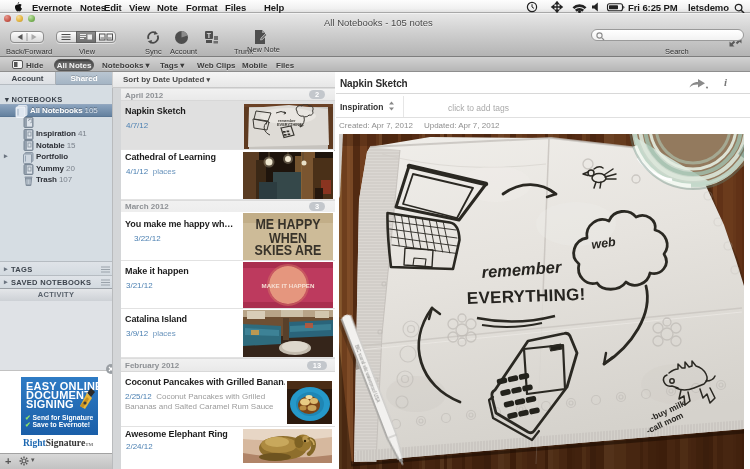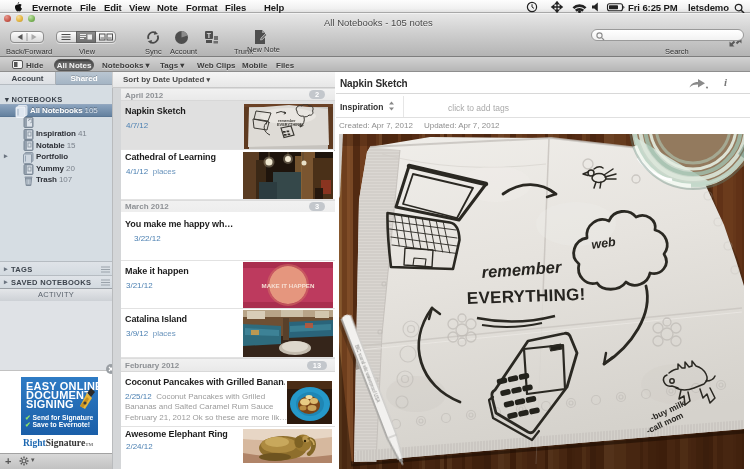--- a/index.html
+++ b/index.html
@@ -36,21 +36,21 @@
 #rightpane{left:336px;top:72px;width:414px;height:397px;background:#fff;}
 </style></head>
 <body>
 <div id="stage">
 
 <div id="menubar" class="abs"></div>
 <svg class="abs" style="left:12px;top:1px" width="11" height="11" viewBox="0 0 11 11">
       <path d="M7.2 1.1 c-0.1 0.9 -0.7 1.7 -1.5 1.9 c-0.1 -0.9 0.6 -1.8 1.5 -1.9 z M5.7 3.4 c0.8 0 1.3 -0.5 2.2 -0.4 c0.8 0.1 1.4 0.4 1.8 1 c-1.5 0.9 -1.2 3 0.3 3.6 c-0.3 0.9 -0.8 1.8 -1.5 2.5 c-0.6 0.6 -1.2 0.1 -1.9 0.1 c-0.7 0 -1.3 0.6 -1.9 -0.1 c-1.1 -1.1 -1.9 -2.9 -1.7 -4.5 c0.2 -1.3 1.2 -2.2 2.7 -2.2 z" fill="#111"></path>
     </svg>
 <div class="mitem" style="left:32px;">Evernote</div>
-<div class="mitem" style="left:80px;">File</div>
+<div class="mitem" style="left:80px;">Notes</div>
 <div class="mitem" style="left:104px;">Edit</div>
 <div class="mitem" style="left:129px;">View</div>
 <div class="mitem" style="left:157px;">Note</div>
 <div class="mitem" style="left:186px;">Format</div>
 <div class="mitem" style="left:225px;">Files</div>
 <div class="mitem" style="left:264px;">Help</div>
 <div class="mitem" style="left:628px;">Fri 6:25 PM</div>
 <div class="mitem" style="left:688px;">letsdemo</div>
 <svg class="abs" style="left:526px;top:1px" width="222" height="12" viewBox="0 0 222 12">
 <circle cx="6" cy="6" r="4.6" fill="none" stroke="#222" stroke-width="1.2"></circle>
@@ -209,21 +209,21 @@
 <div class="sbrow" style="top:265px;left:4px;font-size:7px;color:#6b7480;">▸</div>
 <div class="abs" style="left:0;top:275px;width:112px;height:13px;background:linear-gradient(#dfe3e8,#d3dae0);border-top:1px solid #b6bcc2;"></div>
 <div class="sbrow" style="top:278px;left:11px;font-size:7.5px;color:#3c434c;letter-spacing:0.3px;">SAVED NOTEBOOKS</div>
 <div class="sbrow" style="top:278px;left:4px;font-size:7px;color:#6b7480;">▸</div>
 <svg class="abs" style="left:101px;top:266px" width="9" height="7" viewBox="0 0 9 7">
       <path d="M0 1 h9 M0 3.5 h9 M0 6 h9" stroke="#9aa2aa" stroke-width="1"></path>
     </svg>
 <svg class="abs" style="left:101px;top:279px" width="9" height="7" viewBox="0 0 9 7">
       <path d="M0 1 h9 M0 3.5 h9 M0 6 h9" stroke="#9aa2aa" stroke-width="1"></path>
     </svg>
-<div class="abs" style="left:0;top:288px;width:112px;height:14px;background:linear-gradient(#e4e6e9,#cdd1d6);border-top:1px solid #9aa0a6;border-bottom:1px solid #a8aeb4;font-size:7.5px;font-weight:400;color:#5a626c;text-align:center;line-height:12px;letter-spacing:0.3px;">ACTIVITY</div>
+<div class="abs" style="left:0;top:288px;width:112px;height:14px;background:linear-gradient(#e4e6e9,#cdd1d6);border-top:1px solid #9aa0a6;border-bottom:1px solid #a8aeb4;font-size:7.5px;font-weight:700;color:#5a626c;text-align:center;line-height:12px;letter-spacing:0.3px;">ACTIVITY</div>
 <div class="abs" style="left:0;top:301px;width:112px;height:69px;background:#dfe2e6;"></div>
 
 <div class="abs" style="left:0;top:370px;width:112px;height:83px;background:#fff;border-top:1px solid #c2c2c2;"></div>
 <svg class="abs" style="left:105px;top:363px" width="12" height="12" viewBox="0 0 12 12">
       <circle cx="6" cy="6" r="5" fill="#9a9fa4"></circle>
       <path d="M4 4 l4 4 M8 4 l-4 4" stroke="#fff" stroke-width="1.3"></path>
     </svg>
 <div class="abs" style="left:21px;top:377px;width:77px;height:58px;background:linear-gradient(#2e7bc4,#1a5ea8);"></div>
 <div class="abs" style="left:26px;top:382px;font-size:11px;font-weight:700;color:#fff;line-height:9px;letter-spacing:0.2px;">EASY ONLINE<br>DOCUMENT<br>SIGNING</div>
 <svg class="abs" style="left:77px;top:387px" width="19" height="26" viewBox="0 0 19 26">
@@ -301,20 +301,29 @@
 <circle cx="61" cy="11" r="2.5" fill="#e8e0c8"></circle>
 <rect x="78" y="28" width="10" height="14" fill="#8a3420"></rect>
 <rect x="72" y="36" width="8" height="11" fill="#26180e"></rect>
 </svg></div>
 
 <div class="sechdr" style="top:200px;height:28px;line-height:12px;padding-left:4px;">March 2012</div>
 <div class="badge" style="left:309px;top:202px;width:16px;height:9px;line-height:9px;">3</div>
 <div class="nrow" style="top:212px;height:49px;"></div>
 <div class="ntitle" style="left:125px;top:219px;width:117px;">You make me happy wh…</div>
 <div class="ndate" style="left:126px;top:234px;padding-left:8px;">3/22/12</div>
+<div class="thumb" style="left:243px;top:213px;width:90px;height:47px;background:#c9b795;"><svg width="90" height="47" viewBox="0 0 90 47">
+<rect width="90" height="47" fill="#cdbb98"></rect>
+<rect x="0" y="0" width="90" height="10" fill="#c2ae88"></rect>
+<g fill="#38332a" font-family="Liberation Sans" font-weight="700" text-anchor="middle">
+<text x="45" y="15" font-size="12.5" transform="scale(1,1.1)" letter-spacing="0">ME HAPPY</text>
+<text x="45" y="27" font-size="12.5" transform="scale(1,1.12)">WHEN</text>
+<text x="45" y="38.5" font-size="12.5" transform="scale(1,1.1)">SKIES ARE</text>
+</g>
+</svg></div>
 <div class="nrow" style="top:261px;height:48px;"></div>
 <div class="ntitle" style="left:125px;top:266px;">Make it happen</div>
 <div class="ndate" style="left:126px;top:281px;">3/21/12</div>
 <div class="thumb" style="left:243px;top:262px;width:90px;height:46px;background:#cc4368;"><svg width="90" height="46" viewBox="0 0 90 46">
 <rect width="90" height="46" fill="#bd3a5e"></rect>
 <rect x="0" y="0" width="90" height="6" fill="#a92e4e"></rect>
 <rect x="0" y="40" width="90" height="6" fill="#a92e4e"></rect>
 <circle cx="45" cy="23" r="19" fill="#e5967e"></circle>
 <circle cx="45" cy="23" r="20" fill="none" stroke="#d06a62" stroke-width="2" opacity="0.6"></circle>
 <text x="45" y="26" font-size="6.2" font-weight="700" fill="#f6ded2" text-anchor="middle" font-family="Liberation Sans">MAKE IT HAPPEN</text>
@@ -339,21 +348,20 @@
 <rect x="8" y="20" width="8" height="5" fill="#c89a4a" opacity="0.9"></rect>
 <rect x="62" y="13" width="8" height="5" fill="#b8563a" opacity="0.9"></rect>
 </svg></div>
 
 <div class="sechdr" style="top:358px;height:14px;line-height:14px;padding-left:4px;">February 2012</div>
 <div class="badge" style="left:307px;top:361px;width:20px;height:9px;line-height:9px;">13</div>
 <div class="nrow" style="top:372px;height:55px;"></div>
 <div class="ntitle" style="left:125px;top:377px;width:160px;">Coconut Pancakes with Grilled Banan…</div>
 <div class="abs" style="left:125px;top:391.5px;font-size:8px;color:#9b9b9b;white-space:nowrap;"><span style="color:#4c80b2;font-weight:500;">2/25/12</span> &nbsp;Coconut Pancakes with Grilled</div>
 <div class="abs" style="left:125px;top:402px;font-size:8px;color:#9b9b9b;white-space:nowrap;">Bananas and Salted Caramel Rum Sauce</div>
-<div class="abs" style="left:125px;top:412.5px;font-size:8px;color:#9b9b9b;white-space:nowrap;">February 21, 2012 Ok so these are more lik…</div>
 <div class="thumb" style="left:287px;top:381px;width:45px;height:43px;background:#2a1a10;"><svg width="45" height="43" viewBox="0 0 45 43">
 <rect width="45" height="43" fill="#2c1a0e"></rect>
 <rect x="0" y="0" width="45" height="8" fill="#4a2c16"></rect>
 <ellipse cx="23" cy="23" rx="20" ry="17" fill="#2598c9"></ellipse>
 <ellipse cx="23" cy="23" rx="14" ry="12" fill="#1f86b4"></ellipse>
 <ellipse cx="22" cy="24" rx="11" ry="9" fill="#7a4418"></ellipse>
 <ellipse cx="18" cy="21" rx="5" ry="3.5" fill="#e8cb84"></ellipse>
 <ellipse cx="27" cy="20" rx="4" ry="3" fill="#dcba6e"></ellipse>
 <ellipse cx="25" cy="27" rx="4.5" ry="3" fill="#caa45c"></ellipse>
 <ellipse cx="16" cy="27" rx="3.5" ry="2.5" fill="#b88c44"></ellipse>

